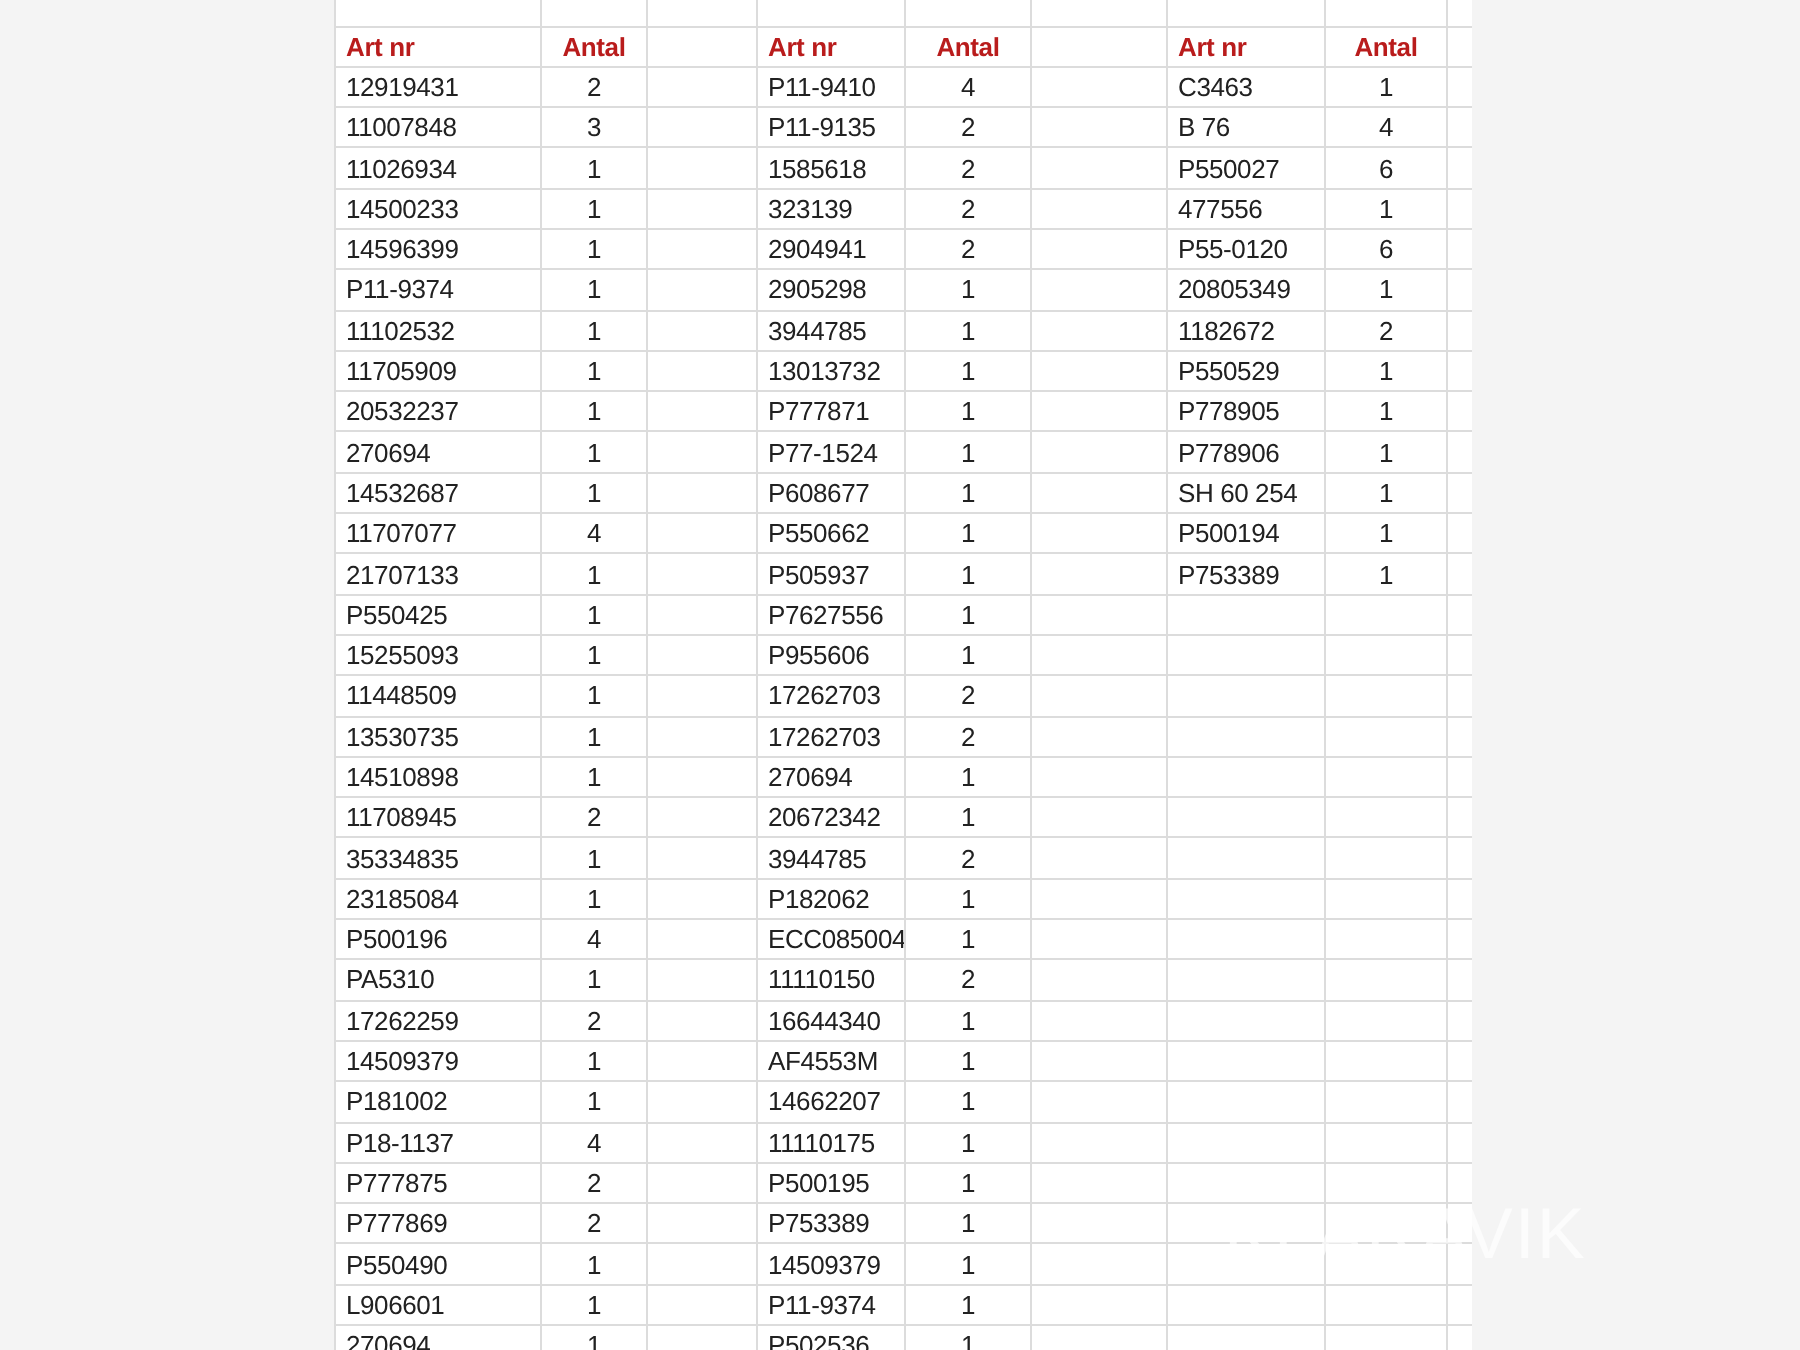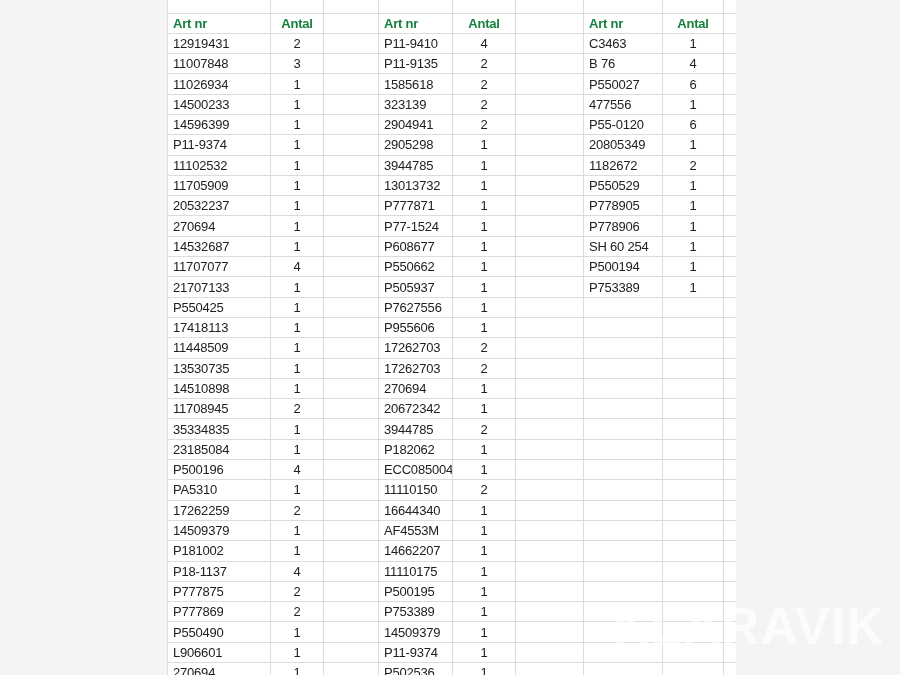--- a/index.html
+++ b/index.html
@@ -31,36 +31,36 @@
     display: flex;
     align-items: center;
     font-size: 13px;
     color: #212121;
     letter-spacing: -0.2px;
     white-space: nowrap;
     overflow: hidden;
   }
   .cell.art { padding-left: 5px; }
   .cell.antal { justify-content: center; }
-  .row.header .cell { font-weight: 700; color: #15803d; }
+  .row.header .cell { font-weight: 700; color: #b91c1c; }
   .c0 { width: 103px; }
   .c1 { width: 53px; }
   .c2 { width: 55px; }
   .c3 { width: 74px; }
   .c4 { width: 63px; }
   .c5 { width: 68px; }
   .c6 { width: 79px; }
   .c7 { width: 61px; }
   .c8 { width: 12px; border-right: none; }
   .watermark {
     position: absolute;
     left: 612px;
     top: 596px;
-    font-size: 52px;
-    font-weight: 700;
+    font-size: 36px;
+    font-weight: 400;
     letter-spacing: 1px;
     color: rgba(255, 255, 255, 0.68);
     z-index: 5;
     pointer-events: none;
   }
 </style>
 </head>
 <body>
 
 <div class="page">
@@ -236,21 +236,21 @@
           <div class="cell antal c1">1</div>
           <div class="cell spacer c2"></div>
           <div class="cell art c3">P7627556</div>
           <div class="cell antal c4">1</div>
           <div class="cell spacer c5"></div>
           <div class="cell art c6"></div>
           <div class="cell antal c7"></div>
           <div class="cell spacer c8"></div>
         </div>
         <div class="row">
-          <div class="cell art c0">17418113</div>
+          <div class="cell art c0">15255093</div>
           <div class="cell antal c1">1</div>
           <div class="cell spacer c2"></div>
           <div class="cell art c3">P955606</div>
           <div class="cell antal c4">1</div>
           <div class="cell spacer c5"></div>
           <div class="cell art c6"></div>
           <div class="cell antal c7"></div>
           <div class="cell spacer c8"></div>
         </div>
         <div class="row">

